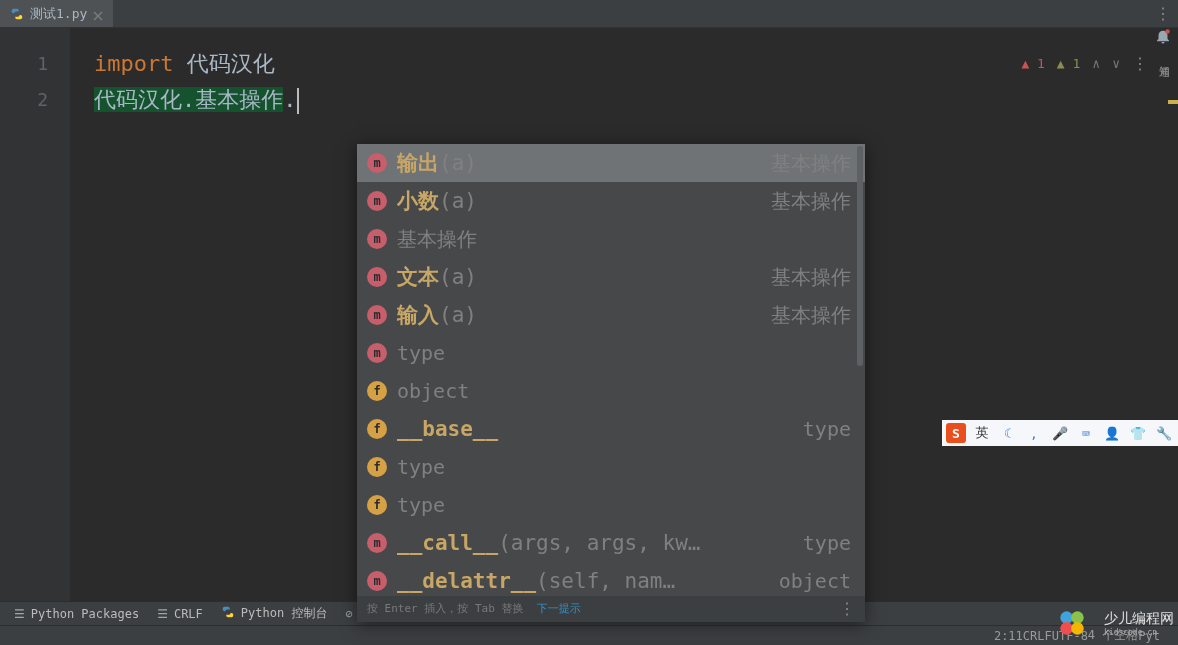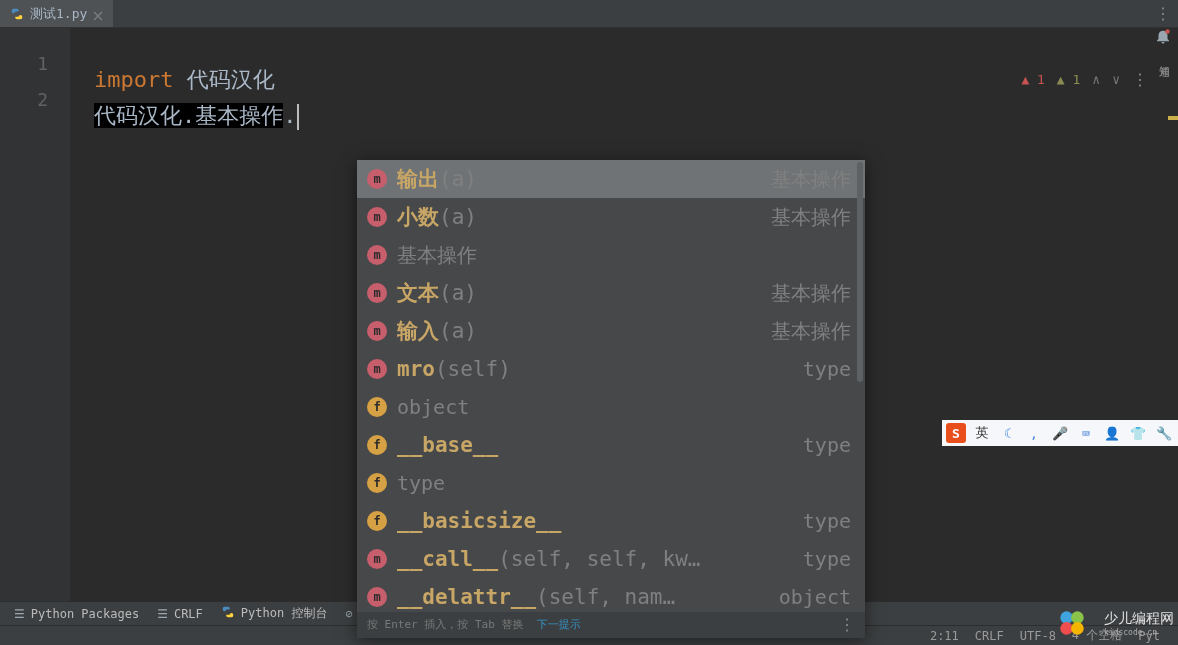--- a/index.html
+++ b/index.html
@@ -8,25 +8,25 @@
 .tab { display:flex; align-items:center; padding:0 10px; height:100%; background:#4e5254; gap:6px; font-size:13px; }
 .tab-icon { width:14px; height:14px; display:inline-block; }
 .tab-close { width:10px; height:10px; opacity:.5; }
 .side-right-icons { position:absolute; right:6px; top:4px; display:flex; flex-direction:column; align-items:center; gap:4px; }
 .vdots { color:#8a8a8a; font-size:16px; cursor:pointer; }
 .bell { color:#b0b0b0; font-size:16px; }
 .vert-label { writing-mode:vertical-rl; font-size:11px; color:#8a8a8a; margin-top:4px; }
 .editor { position:relative; display:flex; height:calc(100% - 28px - 24px - 20px); }
 .gutter { width:70px; background:#313335; padding-top:18px; text-align:right; color:#606366; font-size:18px; font-family:Consolas,monospace; }
 .gutter div { padding-right:22px; height:36px; line-height:36px; }
-.code { flex:1; padding-top:18px; font-family:Consolas,"Microsoft YaHei",monospace; font-size:22px; line-height:36px; position:relative;margin-top:16px; }
+.code { flex:1; padding-top:18px; font-family:Consolas,"Microsoft YaHei",monospace; font-size:22px; line-height:36px; position:relative; }
 .code-line { padding-left:24px; height:36px; white-space:pre; }
 .kw { color:#cc7832; }
 .ident { color:#a9b7c6; }
-.hl { background:#000000; }
+.hl { background:#14532d; }
 .cursor { display:inline-block; width:2px; height:26px; background:#bbb; vertical-align:middle; }
 .inspections { position:absolute; top:18px; right:30px; display:flex; align-items:center; gap:12px; font-size:13px; color:#777; }
 .warn-red { color:#c75450; }
 .warn-yel { color:#8c8c52; }
 .navarrow { color:#777; }
 .yellow-mark { position:absolute; right:0; top:72px; width:10px; height:4px; background:#c9b04a; }
 .popup { position:absolute; left:287px; top:116px; width:508px; background:#46484a; box-shadow:0 3px 16px rgba(0,0,0,.5); font-family:Consolas,"Microsoft YaHei",monospace; }
 .pop-list { max-height:452px; overflow:hidden; }
 .pop-item { display:flex; align-items:center; height:38px; padding:0 14px 0 10px; font-size:21px; gap:10px; cursor:pointer; }
 .pop-item.sel { background:#6f7375; }
@@ -35,21 +35,21 @@
 .kind-f { background:#d6a045; color:#2b2b2b; }
 .pop-label { flex:1; overflow:hidden; text-overflow:ellipsis; white-space:nowrap; }
 .pop-ret { color:#808080; font-size:20px; }
 .nm { color:#c8a666;font-weight:bold; }
 .par { color:#808080; }
 .pop-scroll { position:absolute; right:2px; top:2px; width:6px; height:220px; background:#5e6163; border-radius:3px; }
 .pop-footer { height:26px; background:#3c3f41; display:flex; align-items:center; padding:0 10px; font-size:11px; color:#787878; justify-content:space-between; }
 .pop-link { color:#3592c4; }
 .tool-window-bar { height:24px; background:#3c3f41; display:flex; align-items:center; gap:18px; padding-left:14px; font-size:12px; color:#bbb; border-top:1px solid #2d2d2d; }
 .tw-item { display:flex; align-items:center; gap:6px; cursor:pointer; }
-.status-bar { height:20px; background:#3c3f41; display:flex; align-items:center; justify-content:flex-end; gap:16px; padding-right:18px; font-size:12px; color:#9a9a9a; border-top:1px solid #2d2d2d;text-align:right; }
+.status-bar { height:20px; background:#3c3f41; display:flex; align-items:center; justify-content:flex-end; padding-right:18px; font-size:12px; color:#9a9a9a; border-top:1px solid #2d2d2d;text-align:right; }
 .ime-bar { position:absolute; right:0; top:420px; display:flex; align-items:center; background:#f5f7fa; height:26px; padding:0 4px; gap:6px; }
 .ime-item { width:20px; height:20px; display:flex; align-items:center; justify-content:center; font-size:13px; }
 .watermark { position:absolute; right:4px; bottom:4px; display:flex; align-items:center; gap:14px; }
 .wm-logo { width:36px; height:36px; }
 .wm-text { font-size:14px; color:#e0e0e0; }
 .wm-sub { font-size:8px; color:#aaa; }
 .stack-icon { color:#9aa7b0; }
 </style>
 </head>
 <body>
@@ -121,44 +121,42 @@
             <span class="pop-label"><span class="nm">文本</span><span class="par">(a)</span></span>
             <span class="pop-ret">基本操作</span>
           </div>
           <div class="pop-item">
             <span class="pop-kind kind-m">m</span>
             <span class="pop-label"><span class="nm">输入</span><span class="par">(a)</span></span>
             <span class="pop-ret">基本操作</span>
           </div>
           <div class="pop-item">
             <span class="pop-kind kind-m">m</span>
-            <span class="pop-label"><span class="nm">mro</span><span class="par">(self)</span></span>
             <span class="pop-ret">type</span>
           </div>
           <div class="pop-item">
             <span class="pop-kind kind-f">f</span>
             <span class="pop-ret">object</span>
           </div>
           <div class="pop-item">
             <span class="pop-kind kind-f">f</span>
             <span class="pop-label"><span class="nm">__base__</span><span class="par"></span></span>
             <span class="pop-ret">type</span>
           </div>
           <div class="pop-item">
             <span class="pop-kind kind-f">f</span>
             <span class="pop-ret">type</span>
           </div>
           <div class="pop-item">
             <span class="pop-kind kind-f">f</span>
-            <span class="pop-label"><span class="nm">__basicsize__</span><span class="par"></span></span>
-            <span class="pop-ret">type</span>
-          </div>
-          <div class="pop-item">
-            <span class="pop-kind kind-m">m</span>
-            <span class="pop-label"><span class="nm">__call__</span><span class="par">(self, self, kw…</span></span>
+            <span class="pop-ret">type</span>
+          </div>
+          <div class="pop-item">
+            <span class="pop-kind kind-m">m</span>
+            <span class="pop-label"><span class="nm">__call__</span><span class="par">(args, args, kw…</span></span>
             <span class="pop-ret">type</span>
           </div>
           <div class="pop-item">
             <span class="pop-kind kind-m">m</span>
             <span class="pop-label"><span class="nm">__delattr__</span><span class="par">(self, nam…</span></span>
             <span class="pop-ret">object</span>
           </div>
         </div>
       <div class="pop-scroll"></div>
       <div class="pop-footer">

